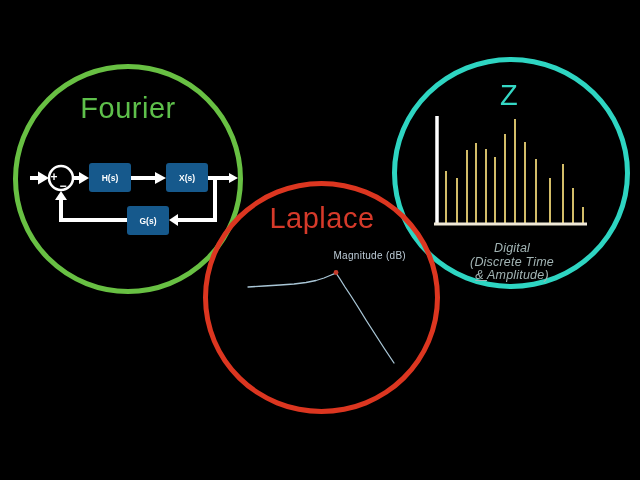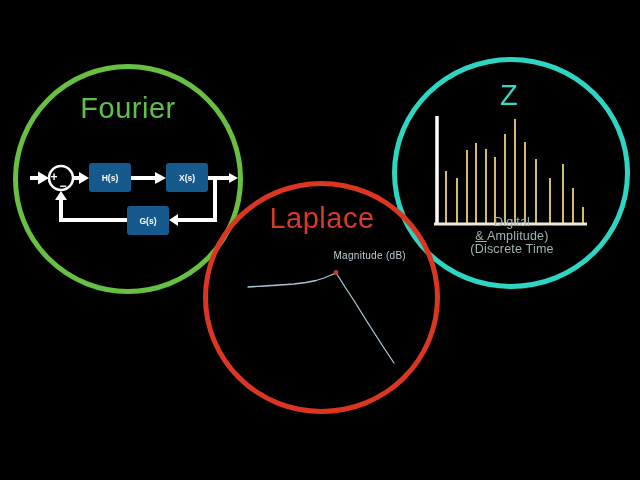--- a/index.html
+++ b/index.html
@@ -77,19 +77,19 @@
         <line x1="106" x2="106" y1="118" y2="53" stroke="#d3bd68" stroke-width="2"></line>
         <line x1="120" x2="120" y1="118" y2="72" stroke="#d3bd68" stroke-width="2"></line>
         <line x1="133" x2="133" y1="118" y2="58" stroke="#d3bd68" stroke-width="2"></line>
         <line x1="143" x2="143" y1="118" y2="82" stroke="#d3bd68" stroke-width="2"></line>
         <line x1="153" x2="153" y1="118" y2="101" stroke="#d3bd68" stroke-width="2"></line>
       </g>
     <line x1="7" y1="10" x2="7" y2="119" stroke-width="3.5" stroke="#ffffff"></line>
     <line x1="4" y1="118" x2="157" y2="118" stroke-width="3" stroke="#f0e9d8"></line>
   </svg>
 
-  <div class="caption" style="left: 432px; top: 216px; width: 160px; color: rgb(162, 180, 180);">
+  <div class="caption" style="left: 432px; top: 242px; width: 160px; color: rgb(162, 180, 180); font-style: italic;">
     <div>Digital</div>
+    <div>(Discrete Time</div>
     <div><span class="u">&amp; </span><span>Amplitude)</span></div>
-    <div>(Discrete Time</div>
   </div>
 
 </div>
 
 </body></html>

